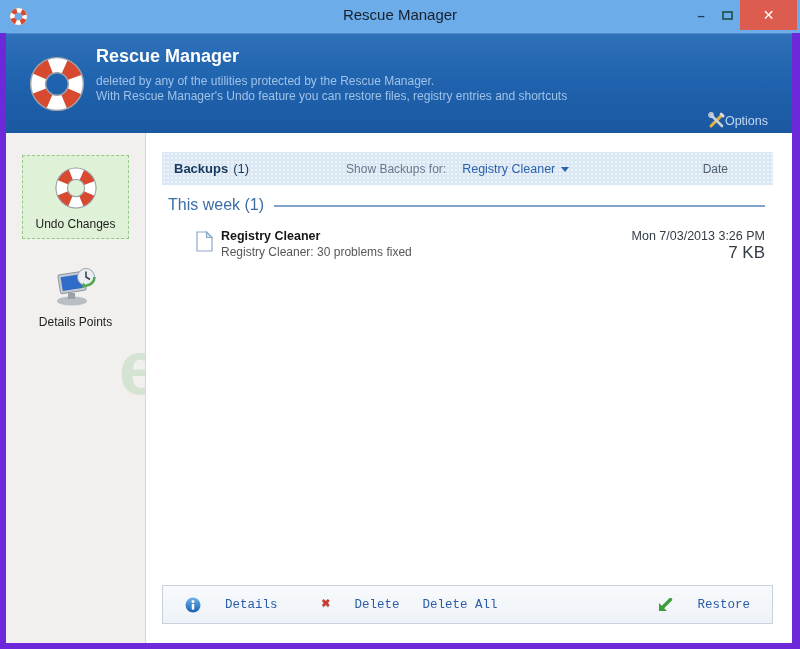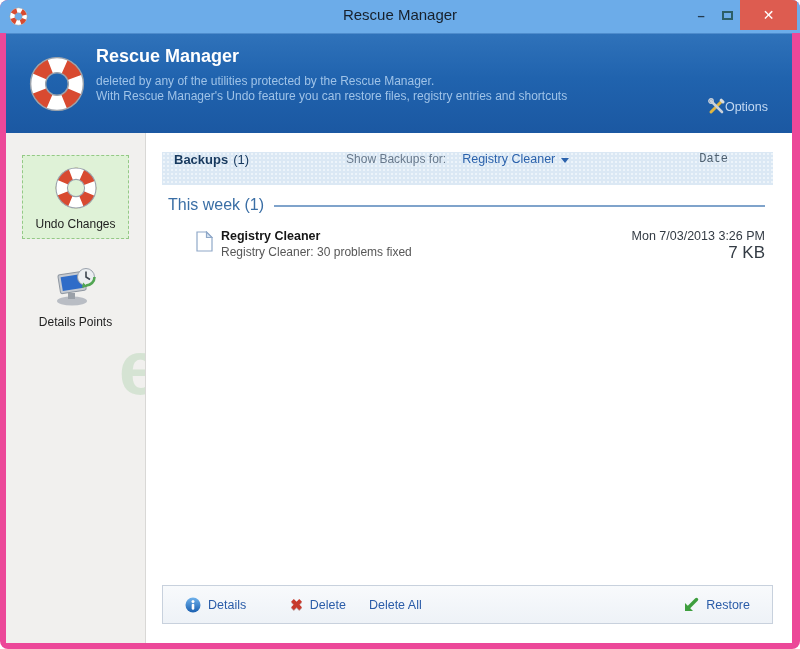--- a/index.html
+++ b/index.html
@@ -1,17 +1,17 @@
 <!DOCTYPE html>
 <html><head>
 <meta charset="utf-8">
 <style>
   * { margin:0; padding:0; box-sizing:border-box; }
   html,body { width:800px; height:649px; font-family:"Liberation Sans", sans-serif; }
-  .window { position:relative; width:800px; height:649px; background:#ec4899; overflow:hidden;border-radius:8px; }
+  .window { position:relative; width:800px; height:649px; background:#6d28d9; overflow:hidden; }
 
   
   .titlebar { position:absolute; left:0; top:0; width:800px; height:33px; background:#6CACE9;
               display:flex; align-items:center; }
   .app-icon { position:absolute; left:9px; top:7px; width:19px; height:19px; }
   .title-text { position:absolute; left:0; right:0; top:6px; text-align:center; font-size:15px; color:#17202B; }
   .win-controls { position:absolute; right:0; top:0; height:33px; display:flex; align-items:flex-start; }
   .btn-min, .btn-max { width:26px; height:30px; display:flex; align-items:center; justify-content:center;
                        color:#243B4F; font-size:13px; cursor:default; }
   .btn-min { font-weight:bold; letter-spacing:0; }
@@ -20,68 +20,68 @@
                display:flex; align-items:center; justify-content:center; margin-right:3px; }
 
   
   .banner { position:absolute; left:6px; top:33px; width:786px; height:100px;
             background:linear-gradient(180deg,#2F72BA 0%, #2063AE 45%, #1B58A2 100%);
             border-top:1px solid #4E8CCD; }
   .banner-ring { position:absolute; left:22px; top:21px; width:58px; height:58px; }
   .banner-text { position:absolute; left:90px; top:12px; }
   .banner-title { font-size:18px; font-weight:bold; color:#FFFFFF; margin-bottom:7px; }
   .banner-sub { font-size:12px; color:#9FC3E8; line-height:15px; }
-  .options-btn { position:absolute; right:24px; bottom:18px; display:flex; align-items:center; gap:0; cursor:pointer; }
+  .options-btn { position:absolute; right:24px; bottom:4px; display:flex; align-items:center; gap:0; cursor:pointer; }
   .options-label { font-size:12.5px; color:#C3D9F2; }
 
   
   .body { position:absolute; left:6px; top:133px; width:786px; height:510px; display:flex; }
   .sidebar { width:140px; background:#F1F0EE; border-right:1px solid #D9D8D6; position:relative; overflow:hidden; }
   .side-item { width:107px; margin:22px auto 0 auto; padding:9px 0 7px 0; text-align:center; border:1px solid transparent; cursor:pointer; }
   .side-item.selected { background:#DFF2D7; border:1px dashed #94C986; }
   .side-item .icon-wrap { height:46px; display:flex; align-items:center; justify-content:center; }
   .side-label { font-size:12px; color:#1E1E1E; margin-top:6px; }
   .side-item.plain { margin-top:14px; }
   .watermark { position:absolute; right:-16px; top:200px; font-size:76px; font-weight:bold;
                color:rgba(150,200,148,0.30); font-style:normal; line-height:70px; pointer-events:none; }
 
   .main { flex:1; background:#FFFFFF; position:relative; }
 
   
   .list-header { position:absolute; left:16px; right:19px; top:19px; height:33px; background:#DBE8F4;
                  background-image:radial-gradient(rgba(255,255,255,0.5) 1px, transparent 1px); background-size:4px 4px;
-                 display:flex; align-items:flex-start; padding:0 45px 0 12px; }
+                 display:flex; align-items:center; padding:0 45px 0 12px; }
   .lh-title { font-size:13px; font-weight:bold; color:#17395E; }
   .lh-count { font-size:13px; color:#17395E; margin-left:5px; font-weight:normal; }
   .lh-filter-label { font-size:12px; color:#68798C; margin-left:97px; }
   .lh-filter { display:flex; align-items:center; gap:6px; margin-left:16px; cursor:pointer; }
   .lh-filter-value { font-size:12.5px; color:#2B62AC; }
   .chev { width:0; height:0; border-left:4px solid transparent; border-right:4px solid transparent; border-top:5px solid #2B62AC; margin-top:2px; }
-  .lh-date { font-size:12px; color:#4E6070; margin-left:auto;font-family:Liberation Mono, monospace; }
+  .lh-date { font-size:12px; color:#4E6070; margin-left:auto; }
 
   
   .group-row { position:absolute; left:22px; right:27px; top:63px; display:flex; align-items:center; }
   .group-label { font-size:16px; color:#3A6EA5; white-space:nowrap; }
   .group-line { flex:1; height:2px; background:#7FA3CB; margin-left:10px; margin-top:1px; }
 
   
   .item-row { position:absolute; left:50px; right:27px; top:96px; display:flex; cursor:pointer; }
   .doc-icon { width:17px; height:21px; margin-top:2px; }
   .item-texts { margin-left:8px; }
   .item-title { font-size:12.5px; font-weight:bold; color:#161616; }
   .item-desc { font-size:12px; color:#575757; margin-top:2px; }
   .item-right { margin-left:auto; text-align:right; }
   .item-date { font-size:12.5px; color:#333B44; }
   .item-size { font-size:17px; color:#333B44; margin-top:0; }
 
   
   .toolbar { position:absolute; left:16px; right:19px; bottom:19px; height:39px;
              background:linear-gradient(180deg,#F8FAFC 0%, #EEF2F7 100%);
              border:1px solid #C8D1DD; display:flex; align-items:center; padding:0 18px; }
-  .tb-btn { display:flex; align-items:center; gap:7px; cursor:pointer; }
+  .tb-btn { display:flex; align-items:center; gap:24px; cursor:pointer;font-family:Liberation Mono, monospace; }
   .tb-label { font-size:12.5px; color:#2A5CA8; }
   .tb-details { margin-left:4px; }
   .tb-delete { margin-left:44px; }
   .tb-delete-all { margin-left:23px; }
   .tb-restore { margin-left:auto; margin-right:4px; }
   .x-glyph { color:#C8392A; font-size:15px; font-weight:bold; line-height:15px; text-shadow:0 1px 0 rgba(120,20,10,.4); }
 </style>
 </head>
 <body>
 

